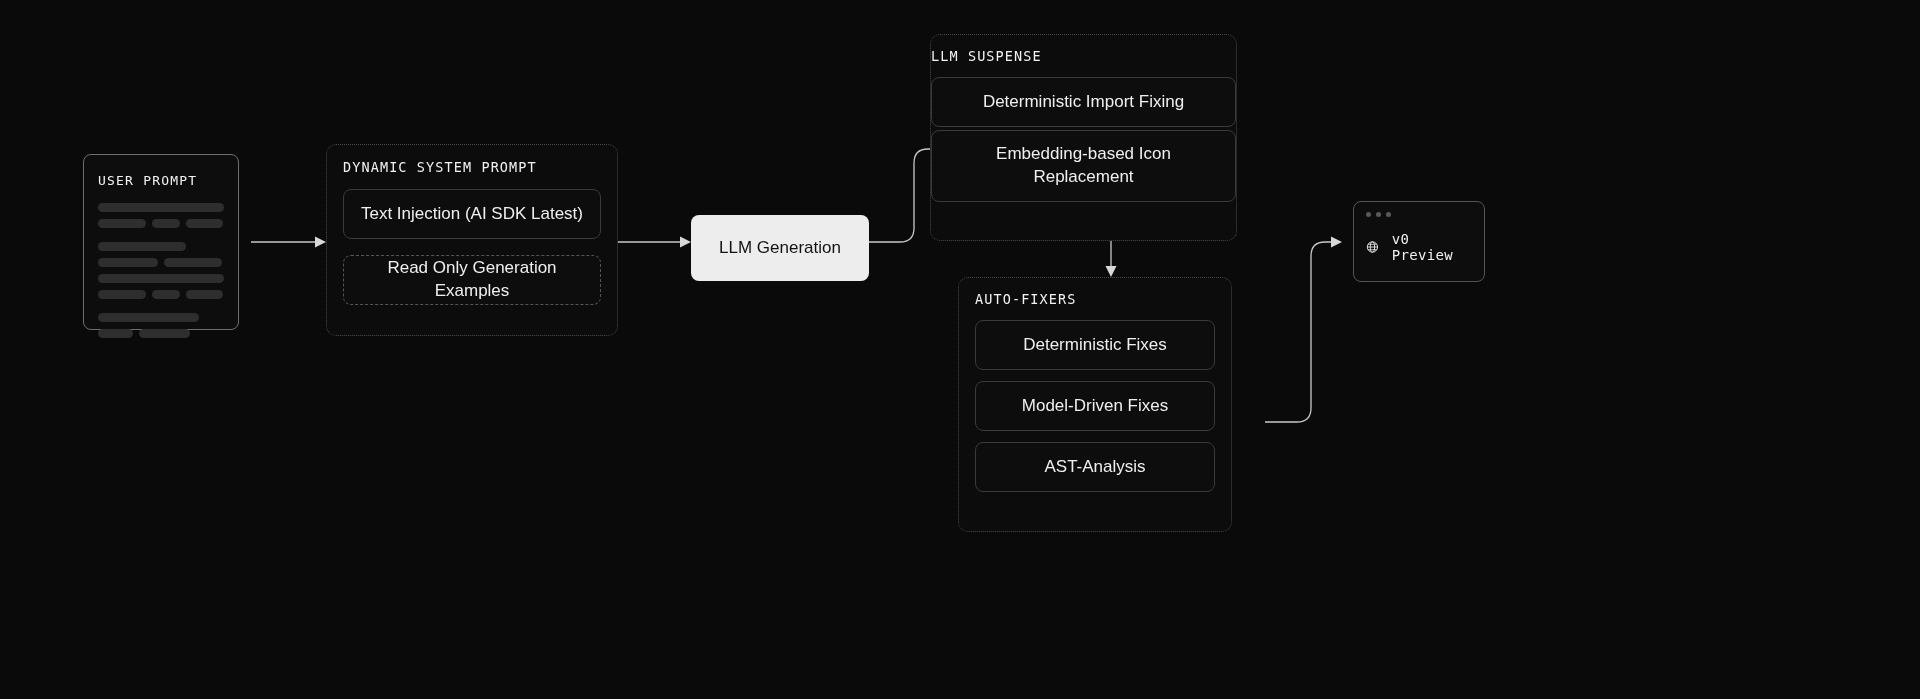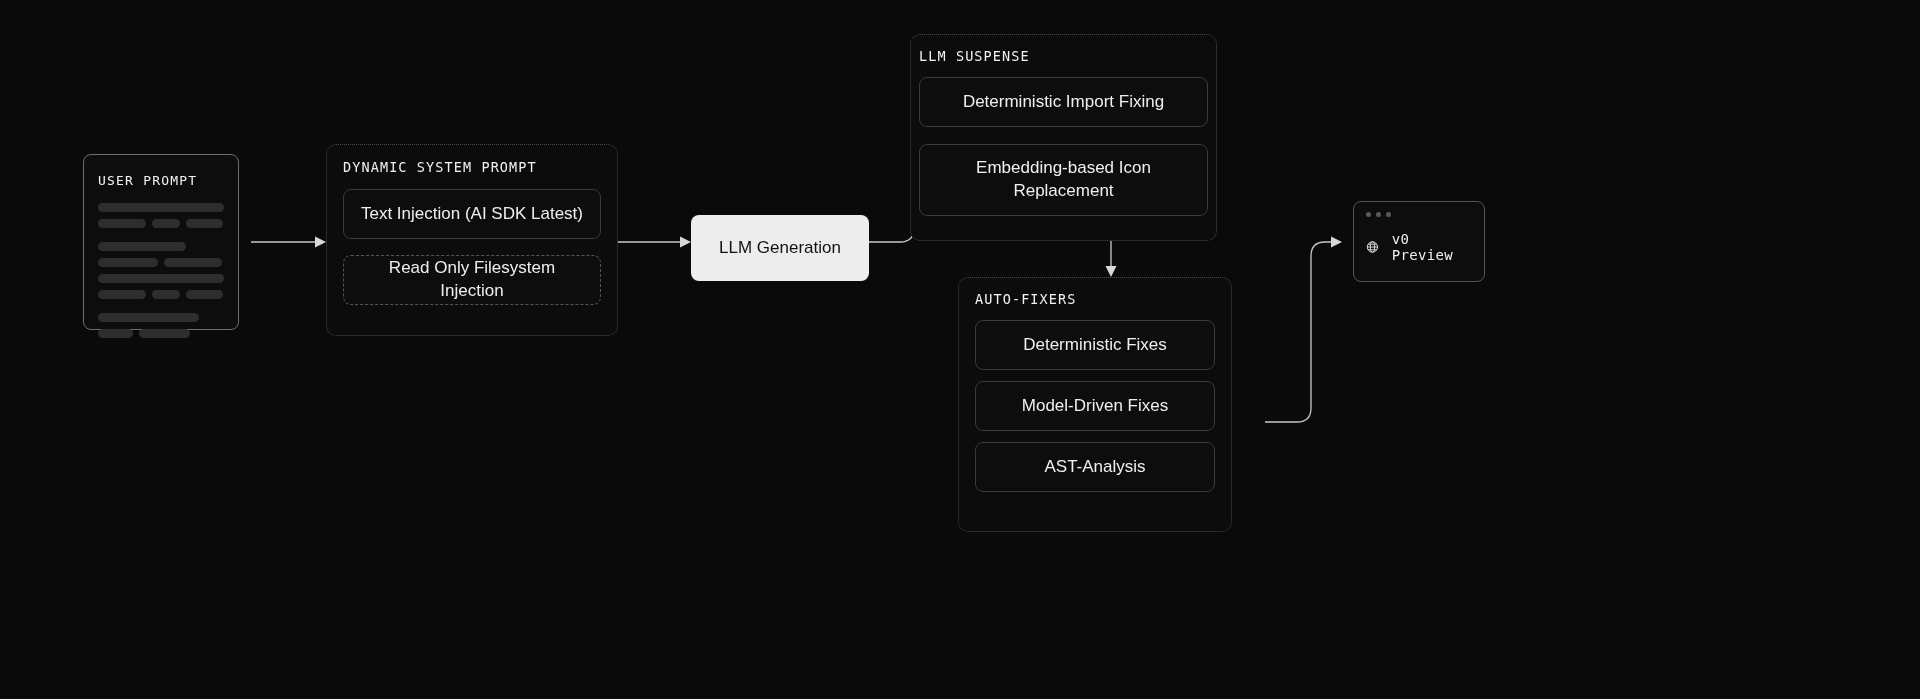--- a/index.html
+++ b/index.html
@@ -78,26 +78,26 @@
     background: #ededed;
     color: #131313;
     border: none;
     border-radius: 8px;
     font-size: 17px;
     display: flex; align-items: center; justify-content: center;
   }
 
   
   #suspense-panel {
-    left: 910px; top: 34px;
+    left: 930px; top: 34px;
     width: 307px; height: 207px;
-    padding: 13px 8px;
+    padding: 13px 0;
   }
   #suspense-panel .panel-label { display: block; margin-bottom: 13px; }
-  #susp-item-1 { height: 50px; margin-bottom: 17px; }
+  #susp-item-1 { height: 50px; margin-bottom: 3px; }
   #susp-item-2 { height: 72px; }
 
   
   #autofix-panel {
     left: 958px; top: 277px;
     width: 274px; height: 255px;
     padding: 13px 16px;
   }
   #autofix-panel .panel-label { display: block; margin-bottom: 13px; }
   .af-item { height: 50px; margin-bottom: 11px; }
@@ -193,21 +193,21 @@
       <div class="skel-row">
         <span class="skel" style="width:28%"></span>
         <span class="skel" style="width:40%"></span>
       </div>
     </div>
   </div>
 
   <div class="node panel" id="dyn-panel">
     <span class="panel-label">DYNAMIC SYSTEM PROMPT</span>
     <div class="item" id="dyn-item-text">Text Injection (AI SDK Latest)</div>
-    <div class="item dashed" id="dyn-item-fs">Read Only Filesystem Injection</div>
+    <div class="item dashed" id="dyn-item-fs">Read Only Generation Examples</div>
   </div>
 
   <div class="node" id="llm-gen">LLM Generation</div>
 
   <div class="node panel" id="suspense-panel">
     <span class="panel-label">LLM SUSPENSE</span>
     <div class="item" id="susp-item-1">Deterministic Import Fixing</div>
     <div class="item" id="susp-item-2">Embedding-based Icon Replacement</div>
   </div>
 

